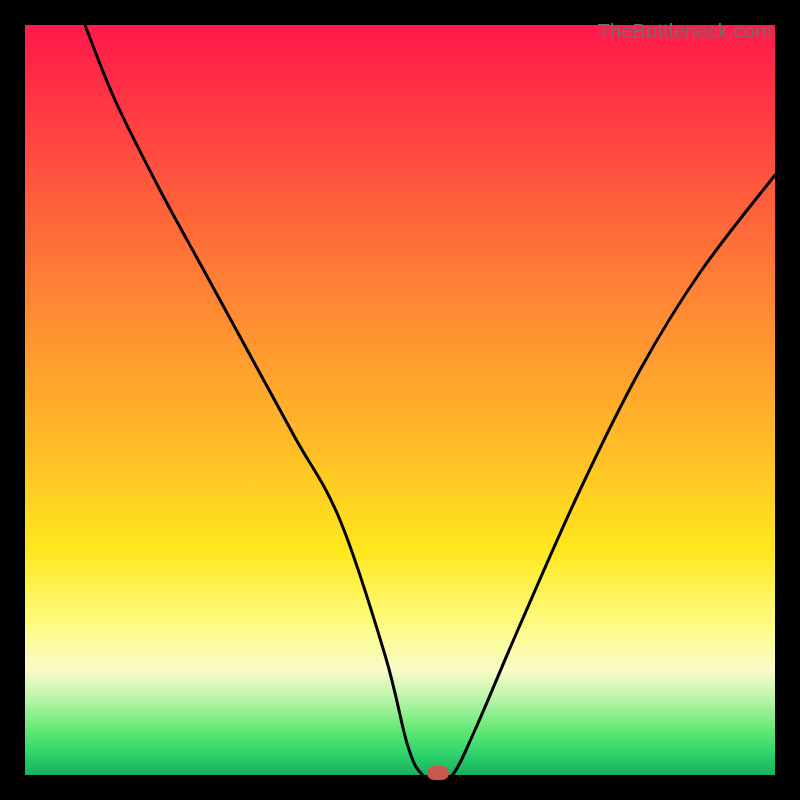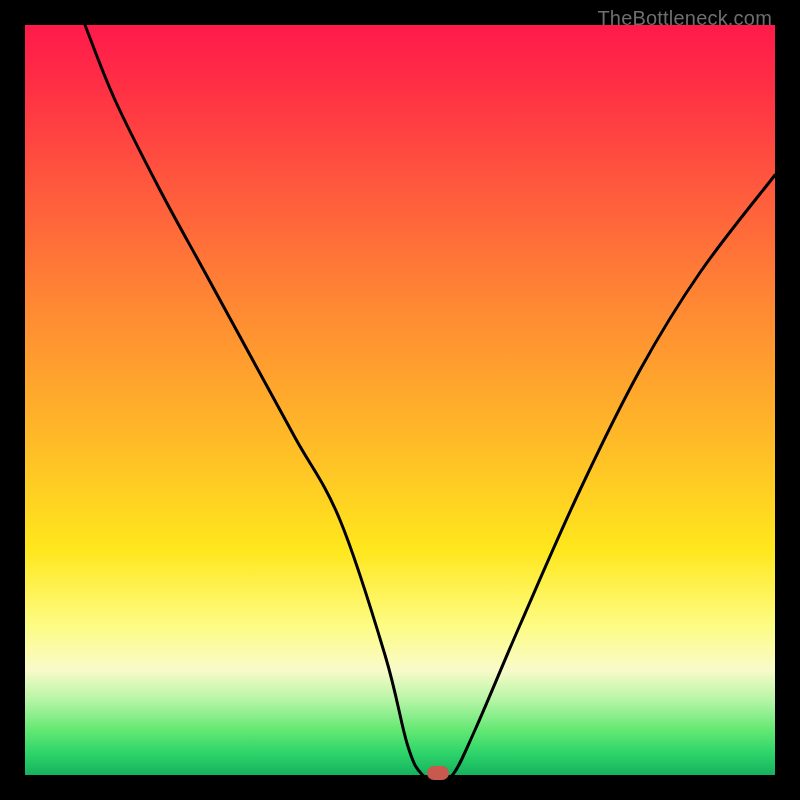--- a/index.html
+++ b/index.html
@@ -37,21 +37,21 @@
       #fdfc83 80%,
       #f9fbc9 86%,
       #b6f5a6 90%,
       #63e873 94%,
       #2fd56a 97%,
       #15b25e 100%
     );
   }
   .watermark {
     position: absolute;
-    top: 7px;
+    top: 20px;
     right: 28px;
     color: #6f6f6f;
     font-size: 20px;
     font-weight: 500;
     letter-spacing: 0.2px;
     user-select: none;
   }
   svg.curve {
     position: absolute;
     left: 25px;

